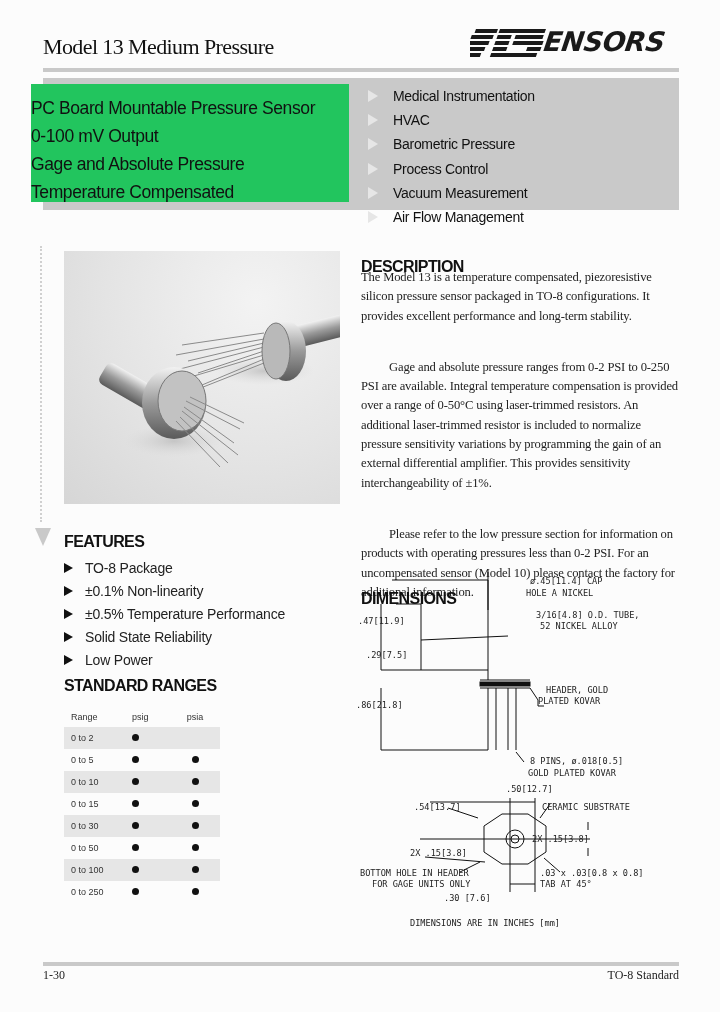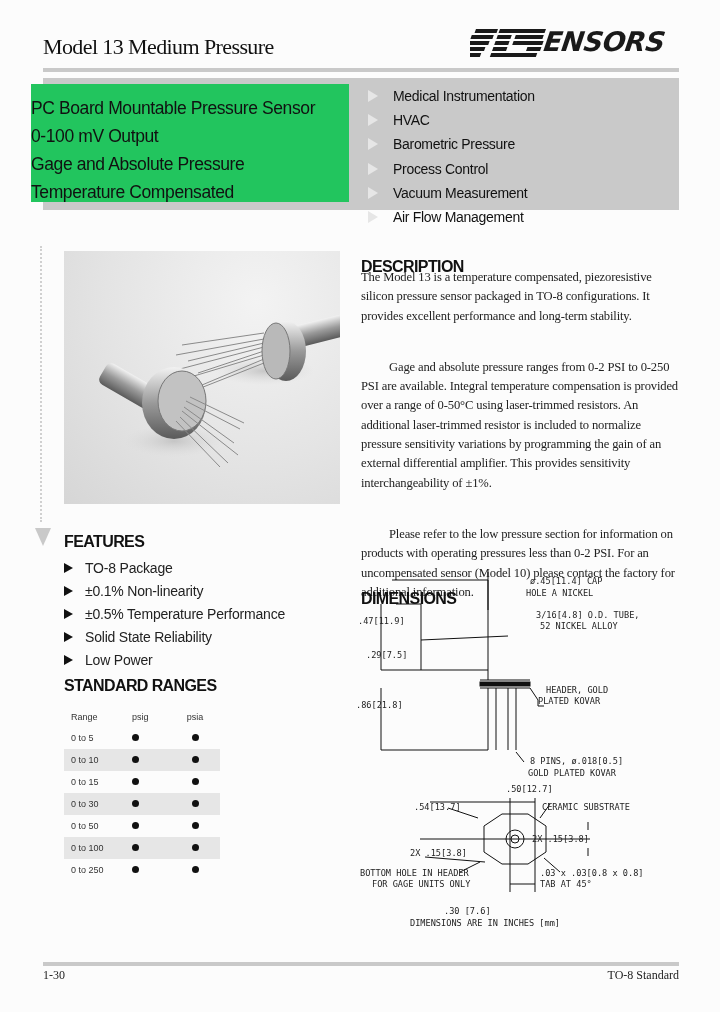--- a/index.html
+++ b/index.html
@@ -233,20 +233,25 @@
     <span class="feature-label">Low Power</span>
   </div>
 </div>
 
 <div class="abs h-section ranges-title">STANDARD RANGES</div>
 <div class="abs range-table">
   <div class="range-head">
     <span class="c-range">Range</span>
     <span class="c-psig">psig</span>
     <span class="c-psia">psia</span>
+  </div>
+  <div class="range-row shaded">
+    <span class="c-range">0 to 2</span>
+    <span class="c-psig"><i class="dot"></i></span>
+    <span class="c-psia"></span>
   </div>
   <div class="range-row">
     <span class="c-range">0 to 5</span>
     <span class="c-psig"><i class="dot"></i></span>
     <span class="c-psia"><i class="dot"></i></span>
   </div>
   <div class="range-row shaded">
     <span class="c-range">0 to 10</span>
     <span class="c-psig"><i class="dot"></i></span>
     <span class="c-psia"><i class="dot"></i></span>
@@ -336,19 +341,19 @@
   <div class="dim-note" style="left:168px;top:196px">GOLD PLATED KOVAR</div>
   <div class="dim-note" style="left:146px;top:212px">.50[12.7]</div>
   <div class="dim-note" style="left:54px;top:230px">.54[13.7]</div>
   <div class="dim-note" style="left:182px;top:230px">CERAMIC SUBSTRATE</div>
   <div class="dim-note" style="left:172px;top:262px">2X .15[3.8]</div>
   <div class="dim-note" style="left:50px;top:276px">2X .15[3.8]</div>
   <div class="dim-note" style="left:0px;top:296px">BOTTOM HOLE IN HEADER</div>
   <div class="dim-note" style="left:12px;top:307px">FOR GAGE UNITS ONLY</div>
   <div class="dim-note" style="left:180px;top:296px">.03 x .03[0.8 x 0.8]</div>
   <div class="dim-note" style="left:180px;top:307px">TAB AT 45°</div>
-  <div class="dim-note" style="left:84px;top:334px">.30 [7.6]</div>
+  <div class="dim-note" style="left:84px;top:321px">.30 [7.6]</div>
   <div class="dim-note" style="left:50px;top:346px">DIMENSIONS ARE IN INCHES [mm]</div>
 </div>
 
 <div class="abs rule-bottom"></div>
 <div class="abs footer-left">1-30</div>
 <div class="abs footer-right">TO-8   Standard</div>
 
 </body></html>

